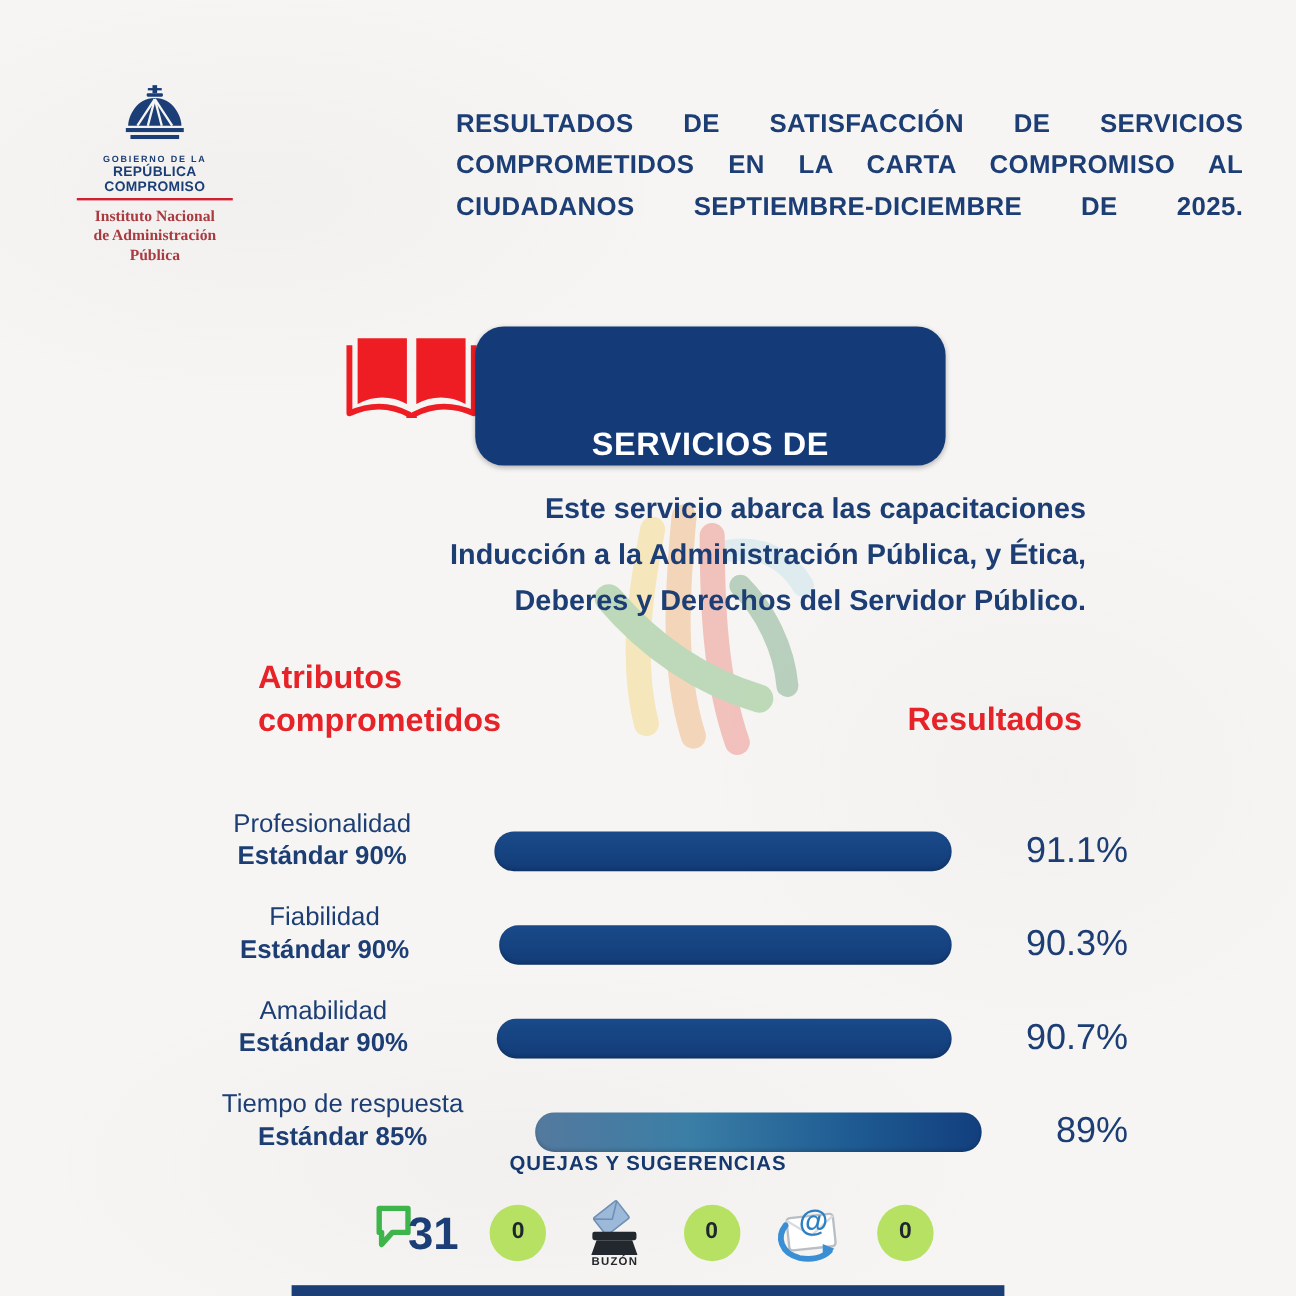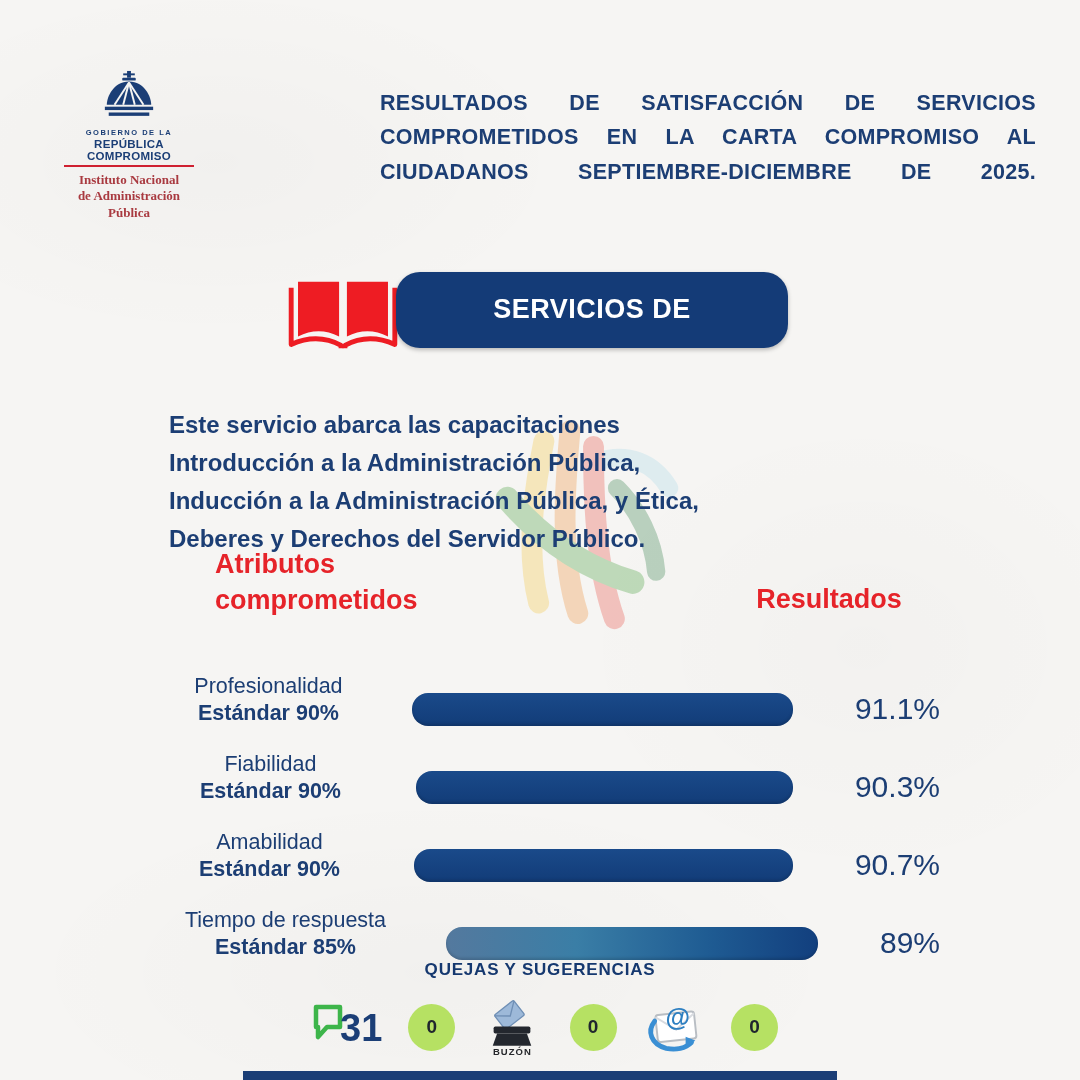--- a/index.html
+++ b/index.html
@@ -29,32 +29,32 @@
   .header-title {
     position:absolute; left:380px; top:86px; width:656px;
     font-size:21.5px; color:#1c3e74; line-height:1.6;
     text-align:justify; text-align-last:justify; letter-spacing:0.3px;
   }
   .header-title .t-reg { font-weight:700; }
   .header-title .t-bold { font-weight:800; }
   
   .book-icon { position:absolute; left:283px; top:276px; width:120px; height:88px; }
   .banner {
-    position:absolute; left:396px; top:272px; width:392px; height:76px;
+    position:absolute; left:396px; top:272px; width:392px; height:116px;
     background:#143b77; border-radius:24px;
-    display:flex; flex-direction:column; align-items:center; justify-content:center;
+    display:flex; flex-direction:column; align-items:center; justify-content:flex-end;
     color:#ffffff; font-weight:bold; font-size:27px; letter-spacing:0.5px; line-height:1.3;
     box-shadow:0 2px 4px rgba(0,0,0,0.25);
   }
   
   .watermark { position:absolute; left:420px; top:415px; width:300px; height:235px; opacity:0.3; z-index:0; }
   
   .description {
-    position:absolute; left:169px; top:406px; width:720px; z-index:1;
-    text-align:left; color:#1c3e74; font-weight:bold; font-size:24px; line-height:38px;
+    position:absolute; left:185px; top:406px; width:720px; z-index:1;
+    text-align:right; color:#1c3e74; font-weight:bold; font-size:24px; line-height:38px;
   }
   
   .col-left {
     position:absolute; left:215px; top:546px; z-index:1;
     color:#e62329; font-weight:bold; font-size:27px; line-height:1.35; text-align:left;
   }
   .col-right {
     position:absolute; left:738px; top:584px; width:182px; z-index:1;
     color:#e62329; font-weight:bold; font-size:27px; text-align:center;
   }
@@ -152,21 +152,20 @@
       <path d="M40 10 C36 30 33 52 38 72" stroke="#f3c53d" stroke-width="8"></path>
       <path d="M50 6 C48 28 46 54 53 76" stroke="#ef8f35" stroke-width="8"></path>
       <path d="M59 12 C59 34 60 58 67 78" stroke="#e84b41" stroke-width="8"></path>
       <path d="M26 32 C38 46 54 58 74 64" stroke="#3f9c35" stroke-width="9"></path>
       <path d="M68 28 C76 36 82 48 83 60" stroke="#2e7d46" stroke-width="7"></path>
     </g>
   </svg>
 
   <div class="description">
     <div>Este servicio abarca las capacitaciones</div>
-    <div>Introducción a la Administración Pública,</div>
     <div>Inducción a la Administración Pública, y Ética,</div>
     <div>Deberes y Derechos del Servidor Público.</div>
   </div>
 
   <div class="col-left">
     <div>Atributos</div>
     <div>comprometidos</div>
   </div>
   <div class="col-right">Resultados</div>
 

